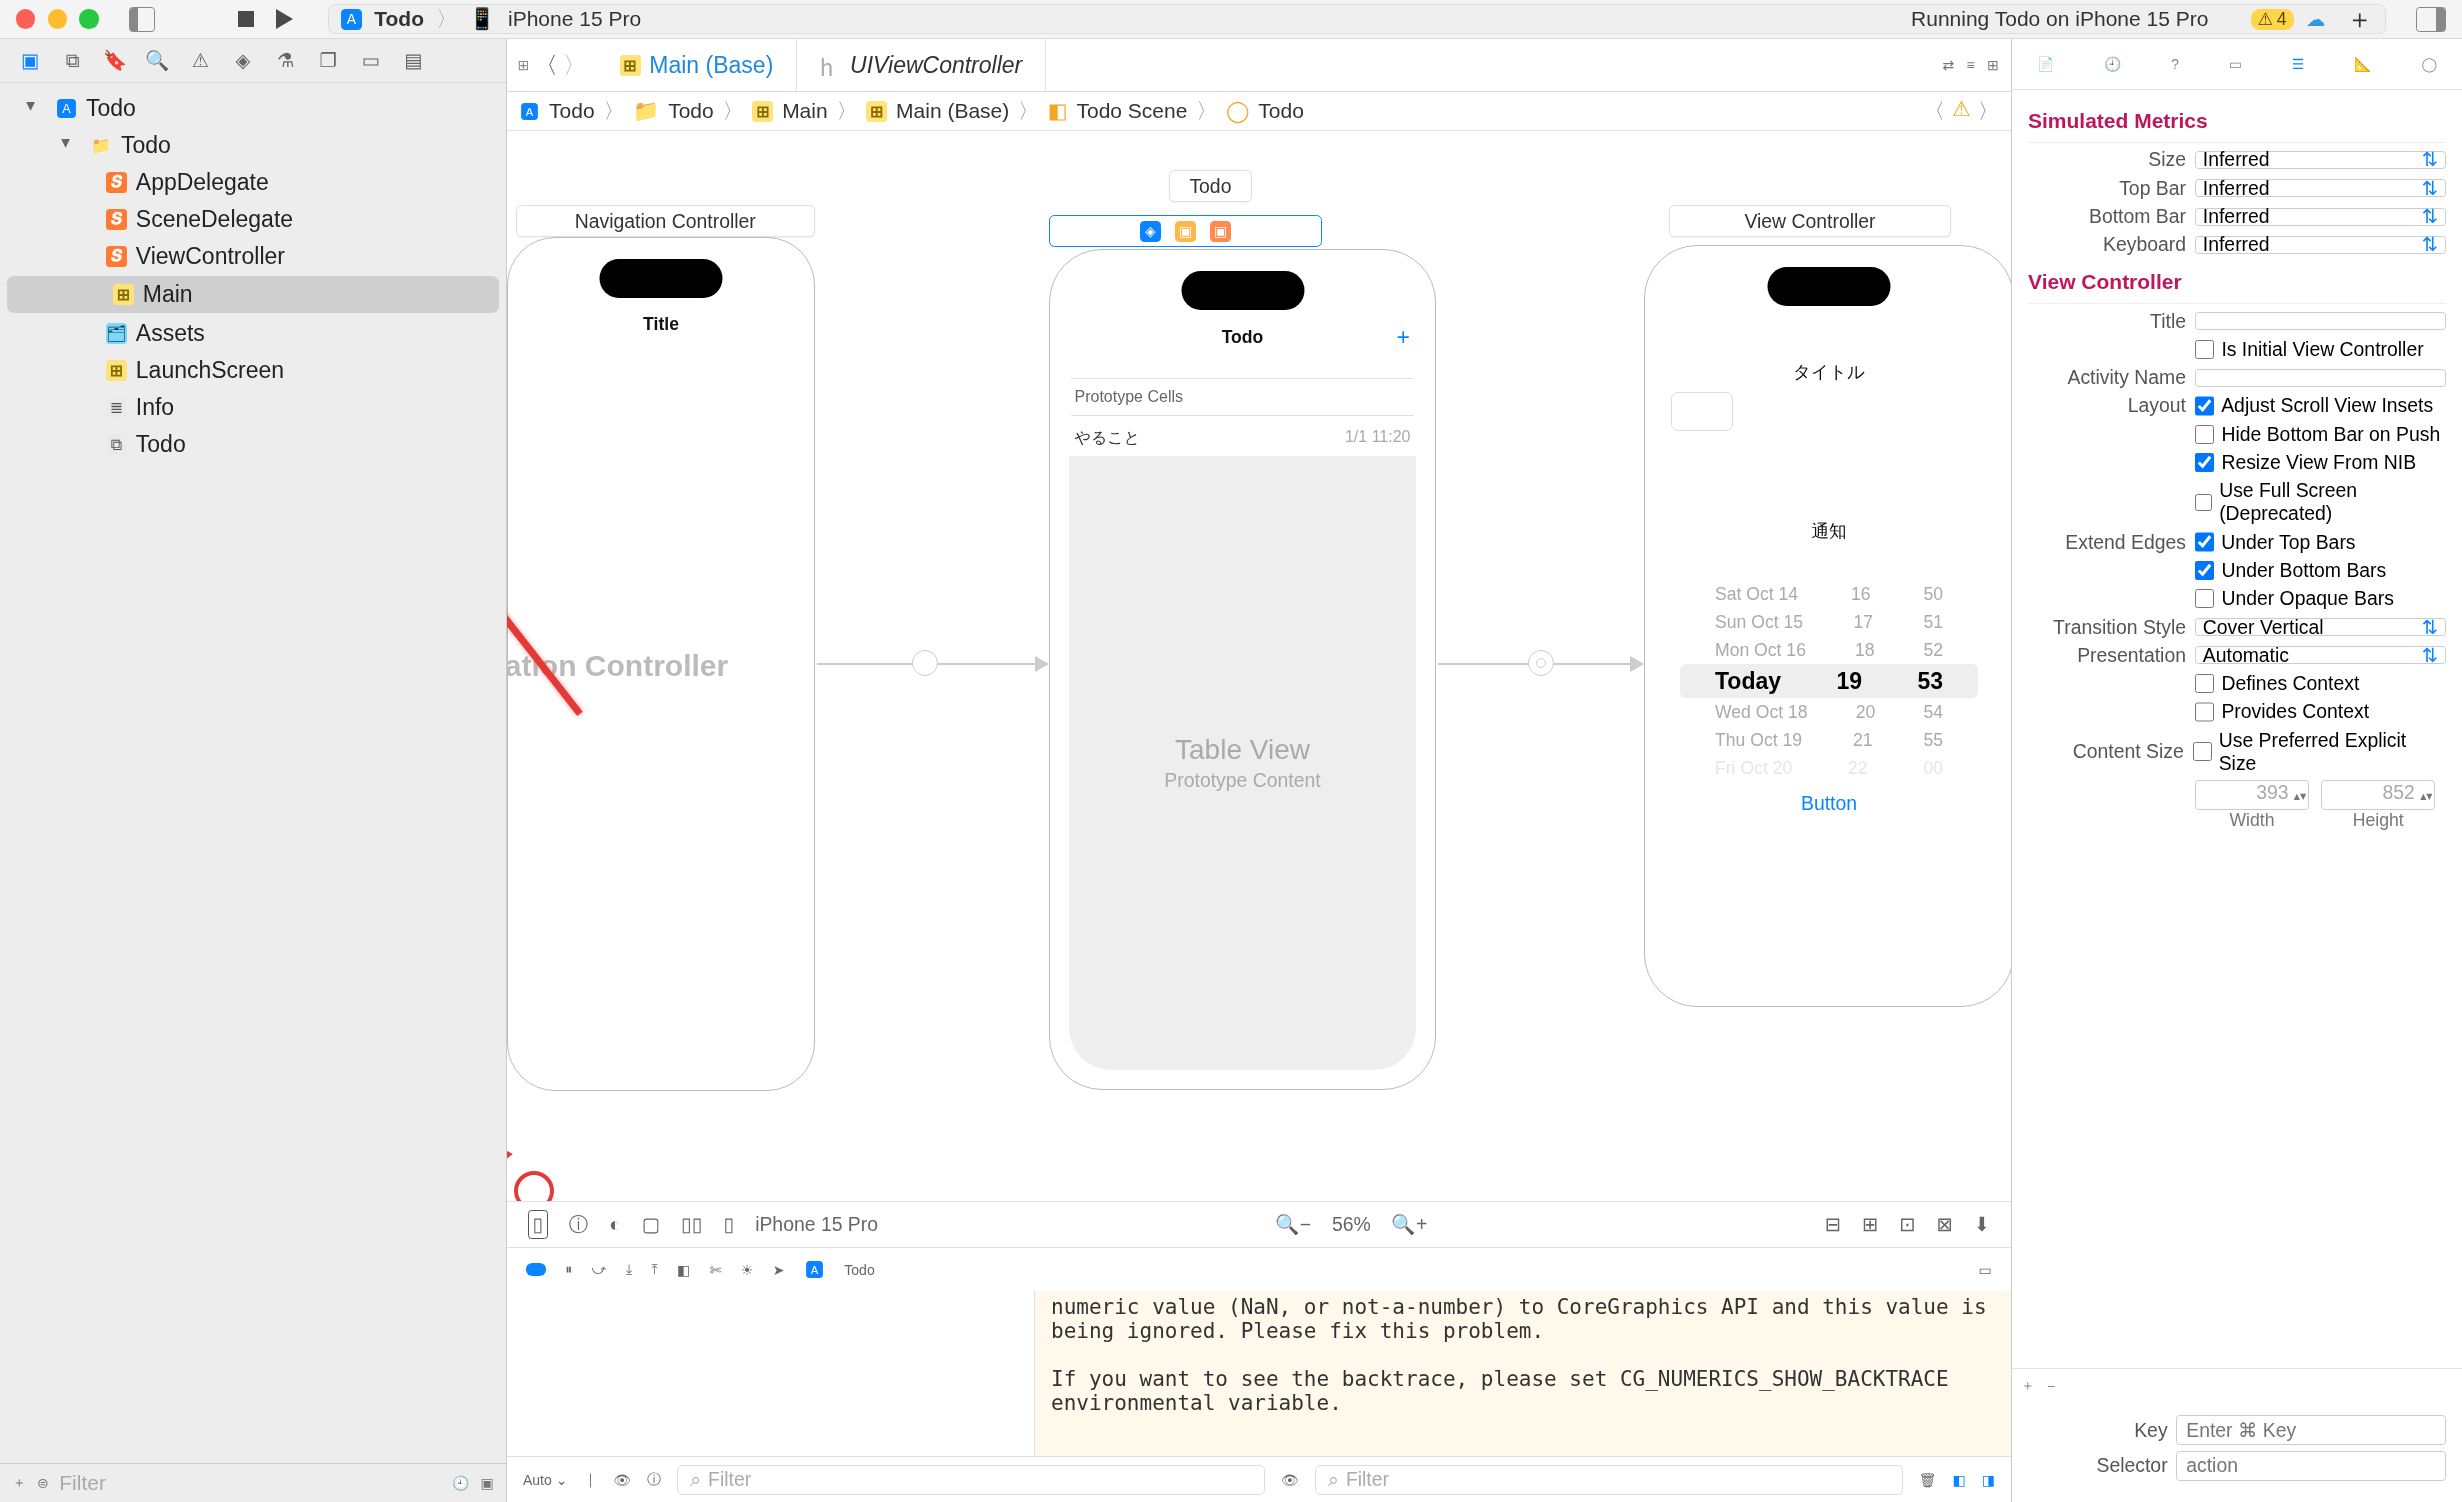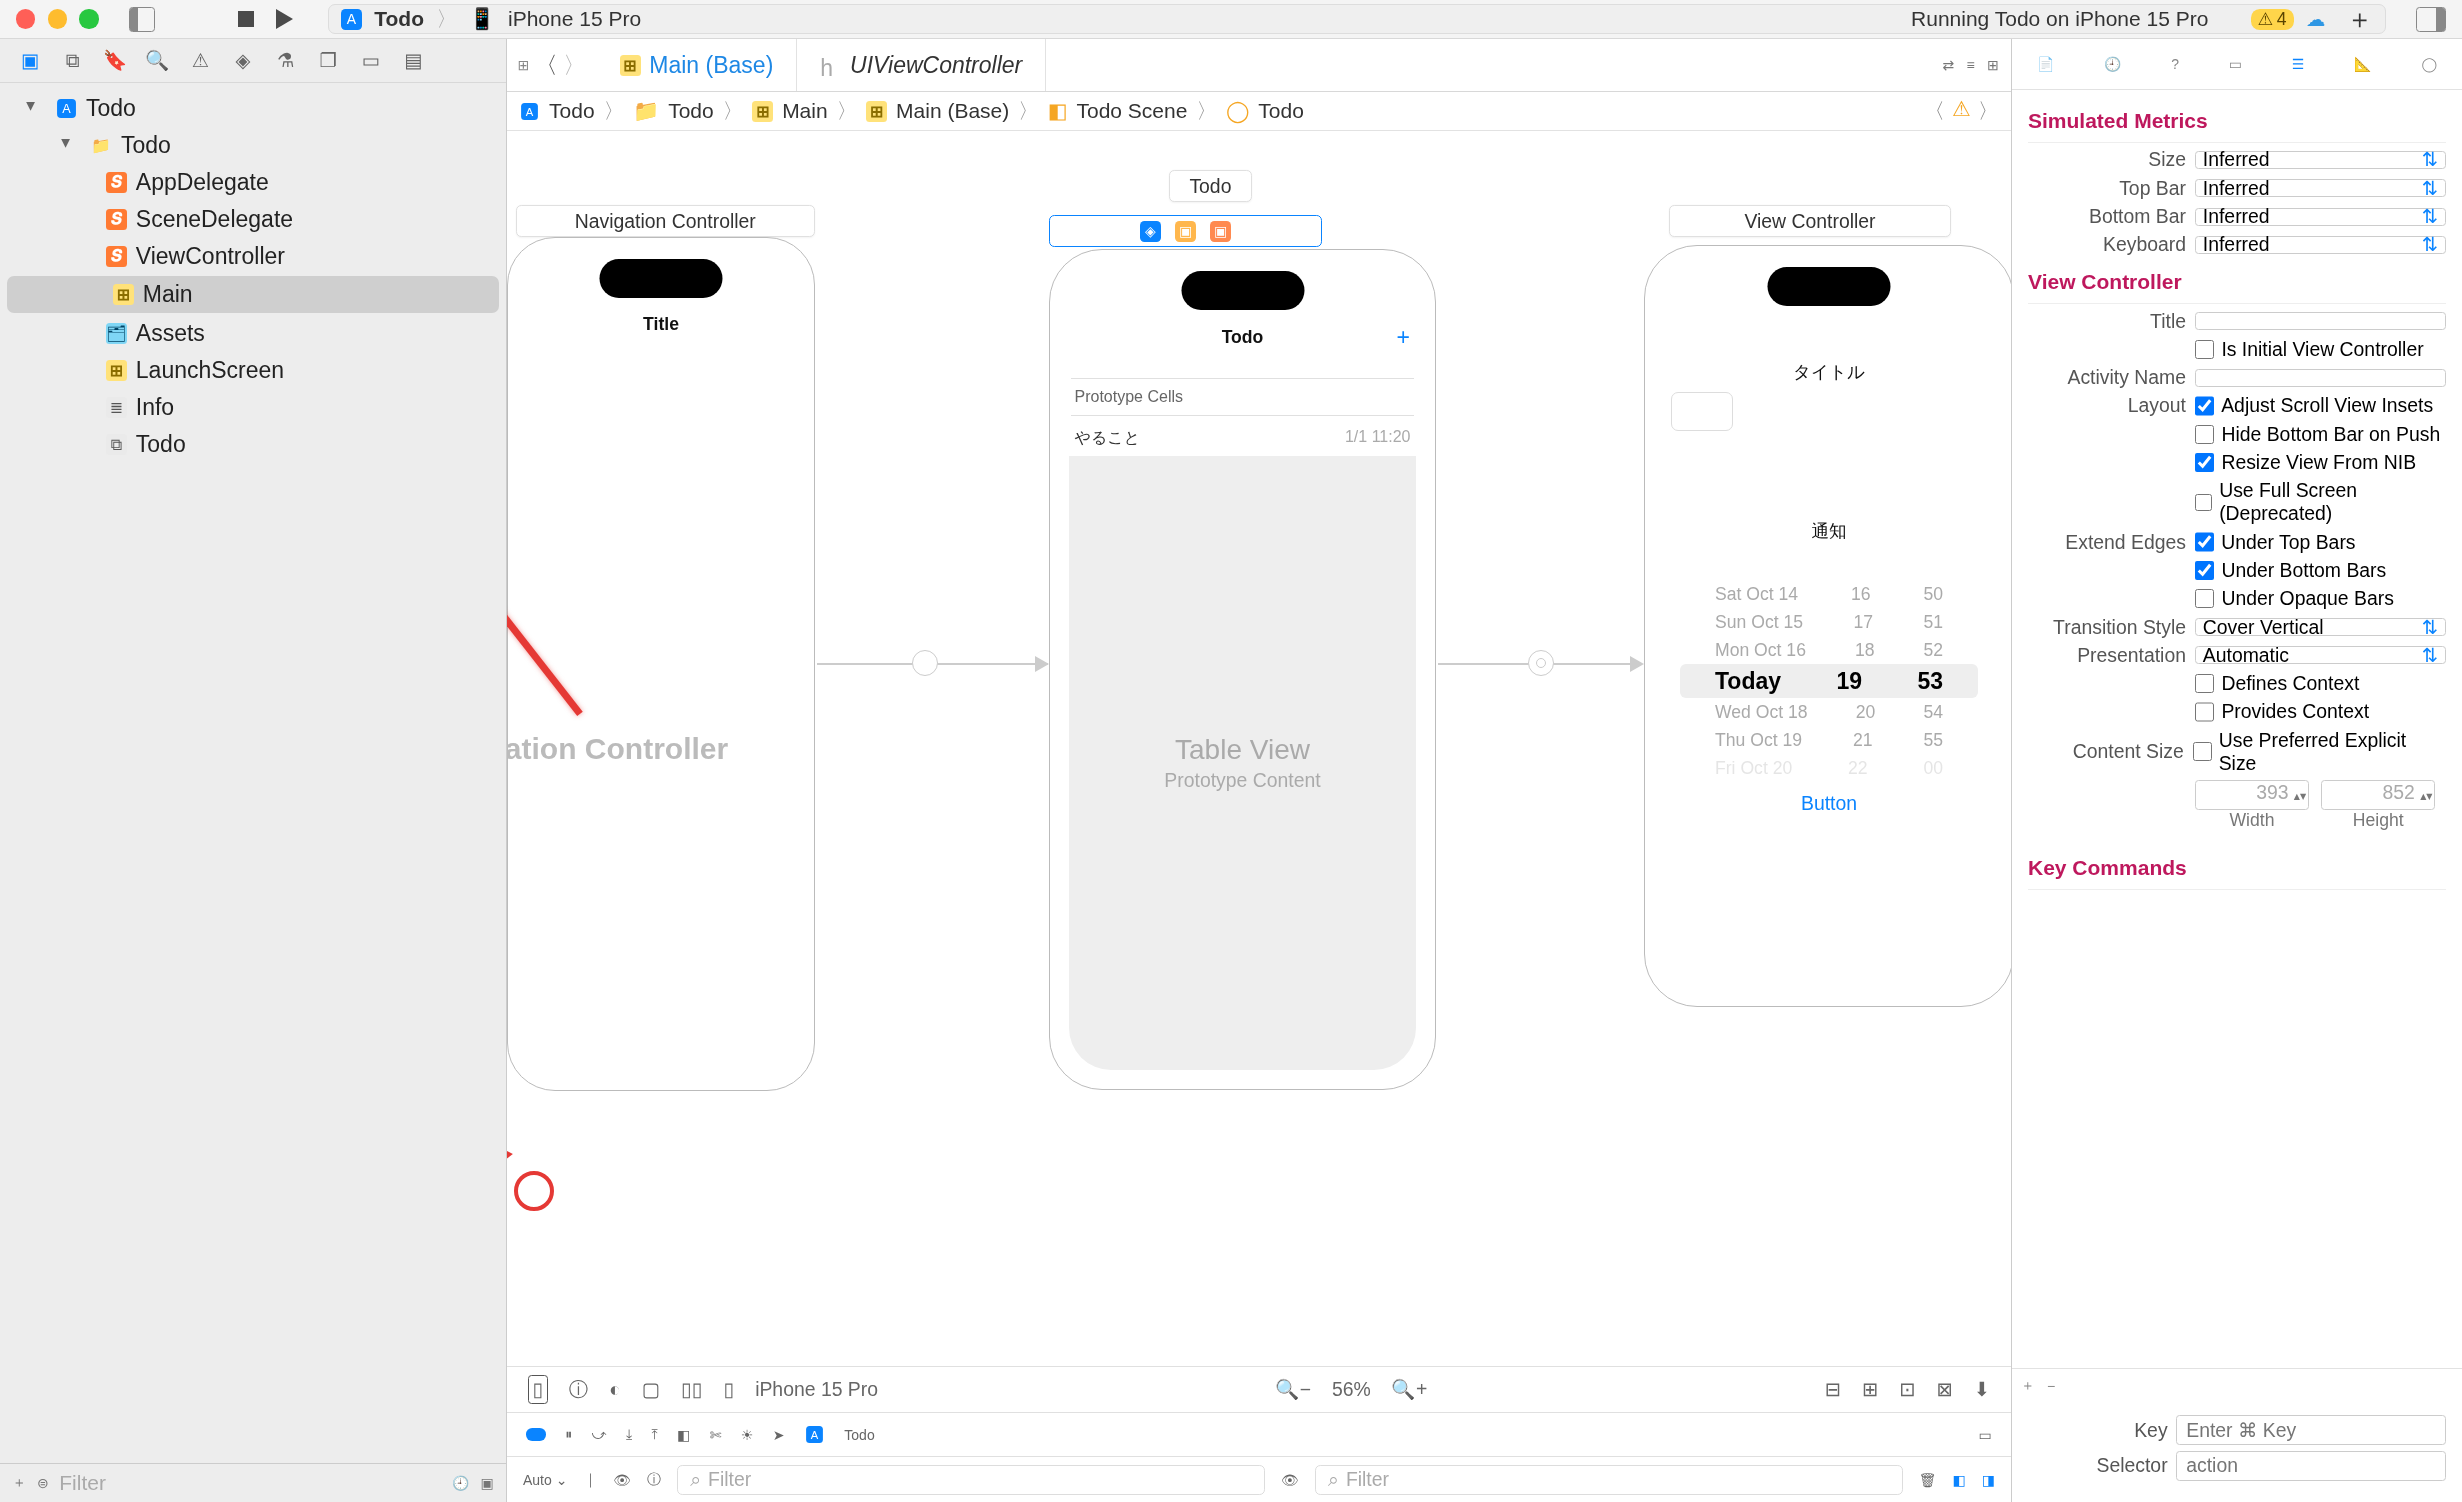--- a/index.html
+++ b/index.html
@@ -385,20 +385,28 @@
         <span>◧</span>
         <span>✄</span>
         <span>☀</span>
         <span>➤</span>
         <span class="app-icon" style="transform:scale(.8)">A</span>
         <span>Todo</span>
         <span style="flex:1"></span>
         <span>▭</span>
       </div>
 
+      <div class="console-area">
+        <div class="console-left"></div>
+        <div class="console-right">
+            <pre style="white-space:pre-wrap;font-family:inherit;">numeric value (NaN, or not-a-number) to CoreGraphics API and this value is being ignored. Please fix this problem.
+
+If you want to see the backtrace, please set CG_NUMERICS_SHOW_BACKTRACE environmental variable.</pre>
+          </div>
+      </div>
 
       <div class="console-bottom">
         <span><span>Auto</span> ⌄</span>
         <span>｜</span>
         <span>👁</span>
         <span>ⓘ</span>
         <div class="filterbox">⌕ <span>Filter</span></div>
         <span>👁</span>
         <div class="filterbox">⌕ <span>Filter</span></div>
         <span>🗑</span>
@@ -534,21 +542,20 @@
           <div>
             <div class="size-box grey"><span>393</span><span class="stepper" style="position:absolute;right:1.8px;top:0">▴▾</span></div>
             <div class="size-lbl">Width</div>
           </div>
           <div>
             <div class="size-box grey"><span>852</span><span class="stepper" style="position:absolute;right:1.8px;top:0">▴▾</span></div>
             <div class="size-lbl">Height</div>
           </div>
         </div>
 
-        <div class="insp-section" style="margin-top:16px">Key Commands</div>
         <div style="height:88px"></div>
       </div>
       <div class="insp-add">
         <span>＋</span>
         <span>−</span>
       </div>
       <div style="padding:7px 16px 16px;">
         <div class="insp-row">
             <span class="insp-label">Key</span>
             <input class="insp-field" placeholder="Enter ⌘ Key" style="">

